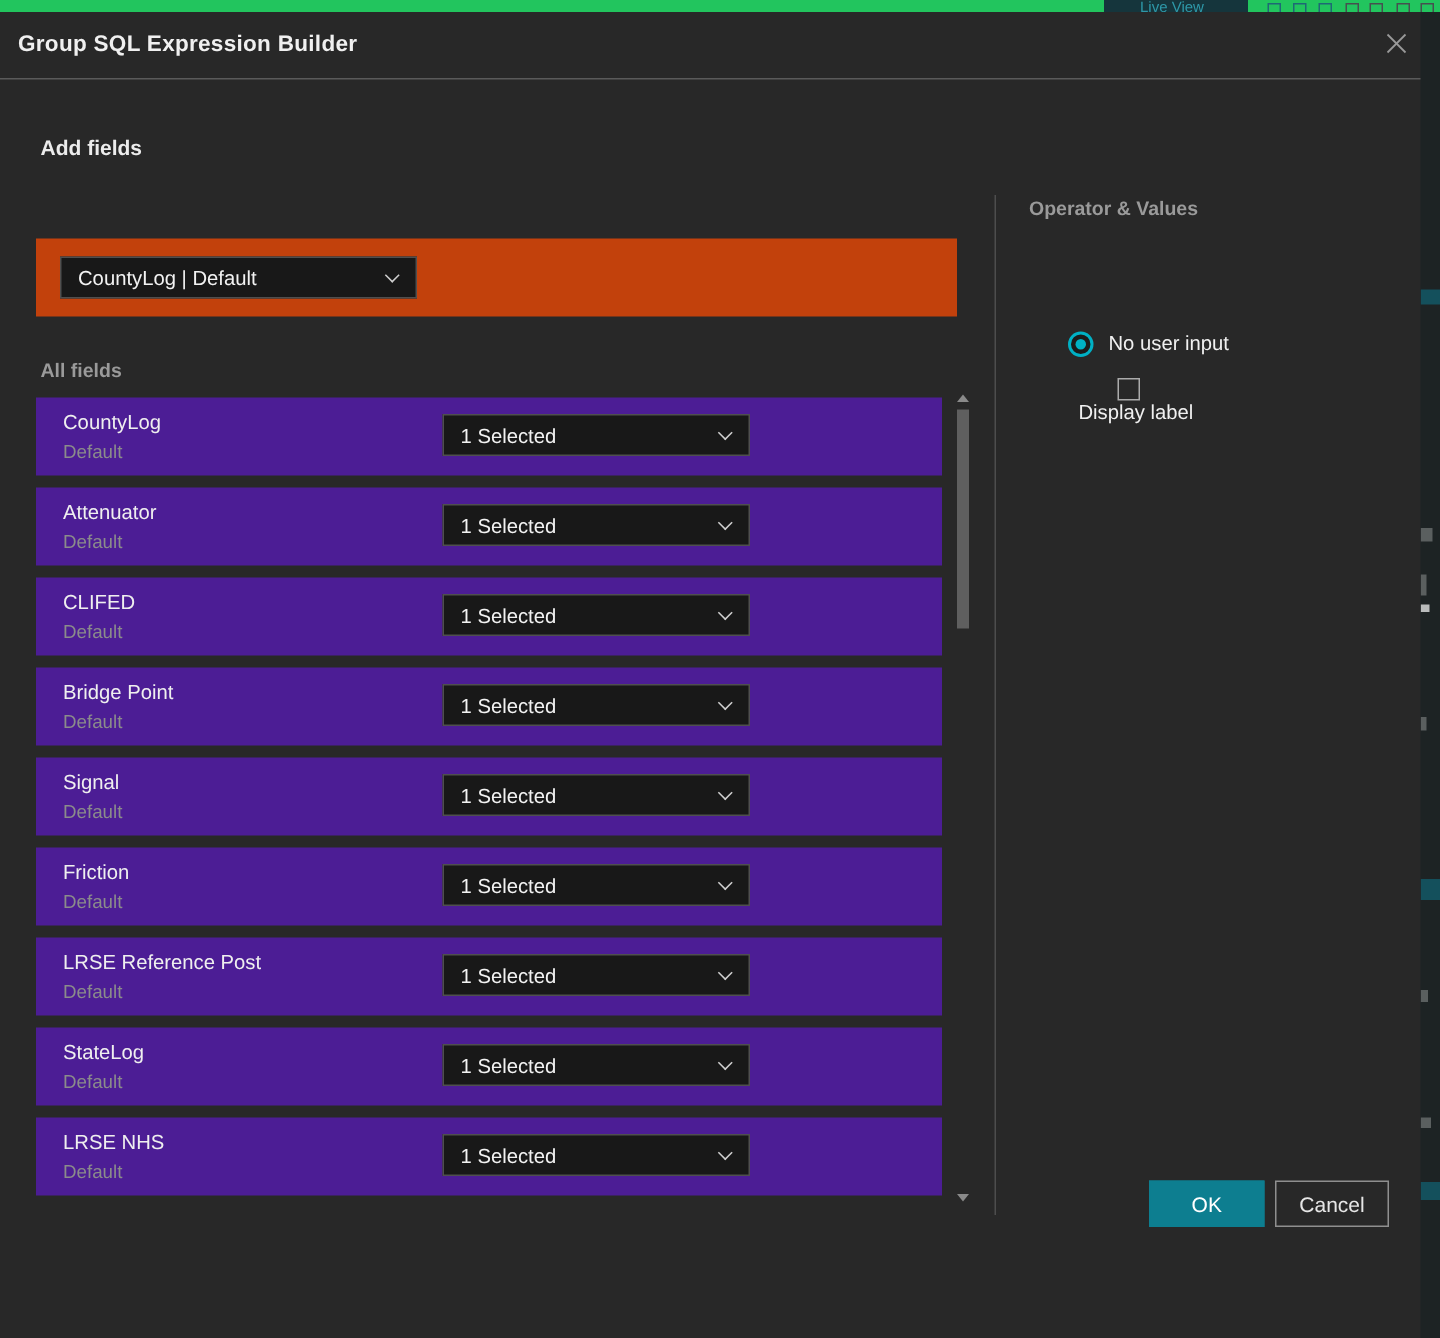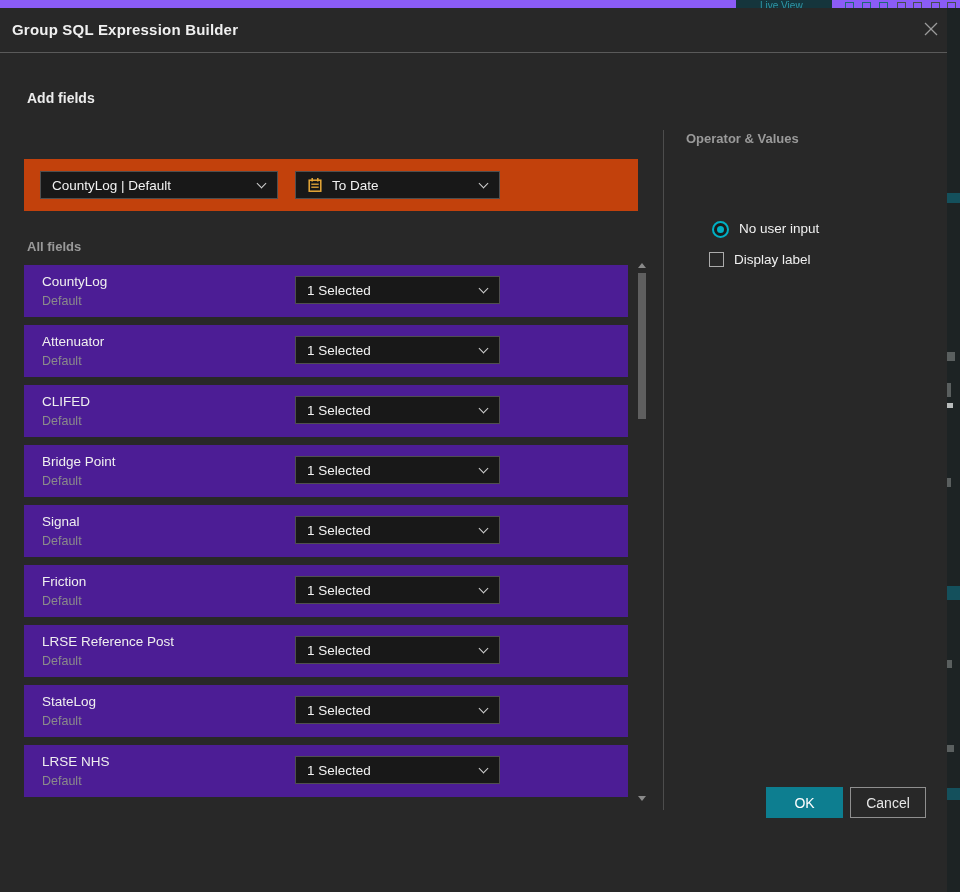--- a/index.html
+++ b/index.html
@@ -7,21 +7,21 @@
     width: 960px; height: 892px;
     background: #1d2324;
     font-family: "Liberation Sans", sans-serif;
     overflow: hidden;
     position: relative;
   }
 
   
   .backdrop-top {
     position: absolute; left: 0; top: 0; width: 960px; height: 8px;
-    background: #8b5cf6; overflow: hidden; z-index: 1; padding-left: 24px;
+    background: #22c55e; overflow: hidden; z-index: 1; padding-left: 24px;
   }
   .lv-dot { position: absolute; left: 748px; top: 3px; width: 6px; height: 6px; border-radius: 50%; background: #7c8486; }
   .lv-pill { position: absolute; left: 736px; top: 0; width: 96px; height: 8px; background: #15353c; }
   .lv-pill span { position: absolute; left: 24px; top: 0px; font-size: 10px; color: #2e98a8; white-space: nowrap; }
   .bt-sq { position: absolute; top: 2px; width: 9px; height: 9px; background: transparent; }
   .bt-sq.teal { border: 1.5px solid #1e6975; }
   .bt-sq.gray { border: 1.5px solid #46504f; }
 
   .backdrop-right {
     position: absolute; left: 947px; top: 8px; width: 13px; bottom: 0;
@@ -99,21 +99,21 @@
   .radio-row { position: absolute; left: 712px; top: 213px; display: flex; align-items: flex-start; cursor: pointer; }
   .radio {
     width: 17px; height: 17px; border-radius: 50%;
     border: 2.5px solid #00b0c4; background: #1b1b1b; position: relative; flex: 0 0 auto;
   }
   .radio::after {
     content: ""; position: absolute; left: 50%; top: 50%; width: 7px; height: 7px;
     margin: -3.5px 0 0 -3.5px; border-radius: 50%; background: #00b0c4;
   }
   .radio-row .opt-label { margin-left: 10px; font-size: 13.5px; color: #f0f0f0; }
-  .checkbox-row { position: absolute; left: 709px; top: 244px; display: flex; align-items: center; cursor: pointer; }
+  .checkbox-row { position: absolute; left: 709px; top: 244px; display: flex; align-items: center; cursor: pointer; flex-direction: column; }
   .checkbox { width: 15px; height: 15px; border: 1.5px solid #ababab; background: transparent; flex: 0 0 auto; }
   .checkbox-row .opt-label { margin-left: 10px; font-size: 13.5px; color: #f0f0f0; }
 
   
   .btn { position: absolute; top: 779px; height: 31px; font-size: 14px; cursor: pointer;
          font-family: "Liberation Sans", sans-serif; }
   .btn-ok { left: 766px; width: 77px; background: #0d7e90; border: 1px solid #0d7e90; color: #ffffff; }
   .btn-cancel { left: 850px; width: 76px; background: transparent; border: 1px solid #8f8f8f; color: #e6e6e6; }
 </style>
 </head>
@@ -159,31 +159,20 @@
   <div class="header-divider"></div>
 
   <div class="section-title">Add fields</div>
 
   <div class="group-label lbl-main-field">Main field</div>
   <div class="main-panel">
     <div class="select sel-main-field">
       <span>CountyLog | Default</span>
       <span class="chev"></span>
     </div>
-    <div class="select sel-main-type">
-      <svg class="cal-icon" viewBox="0 0 16 16">
-        <rect x="2.2" y="3.2" width="11.6" height="11" fill="none" stroke="#e9a938" stroke-width="1.5"></rect>
-        <line x1="5.2" y1="1" x2="5.2" y2="4.5" stroke="#e9a938" stroke-width="1.5"></line>
-        <line x1="10.8" y1="1" x2="10.8" y2="4.5" stroke="#e9a938" stroke-width="1.5"></line>
-        <line x1="4.3" y1="7.2" x2="11.7" y2="7.2" stroke="#e9a938" stroke-width="1.3"></line>
-        <line x1="4.3" y1="10.2" x2="11.7" y2="10.2" stroke="#e9a938" stroke-width="1.3"></line>
-      </svg>
-      <span>To Date</span>
-      <span class="chev"></span>
-    </div>
   </div>
 
   <div class="group-label lbl-all-fields">All fields</div>
   <div class="all-fields-list">
     <div class="field-row">
       <span class="field-name">CountyLog</span>
       <span class="field-sub">Default</span>
       <div class="select">
         <span>1 Selected</span>
         <span class="chev"></span>

